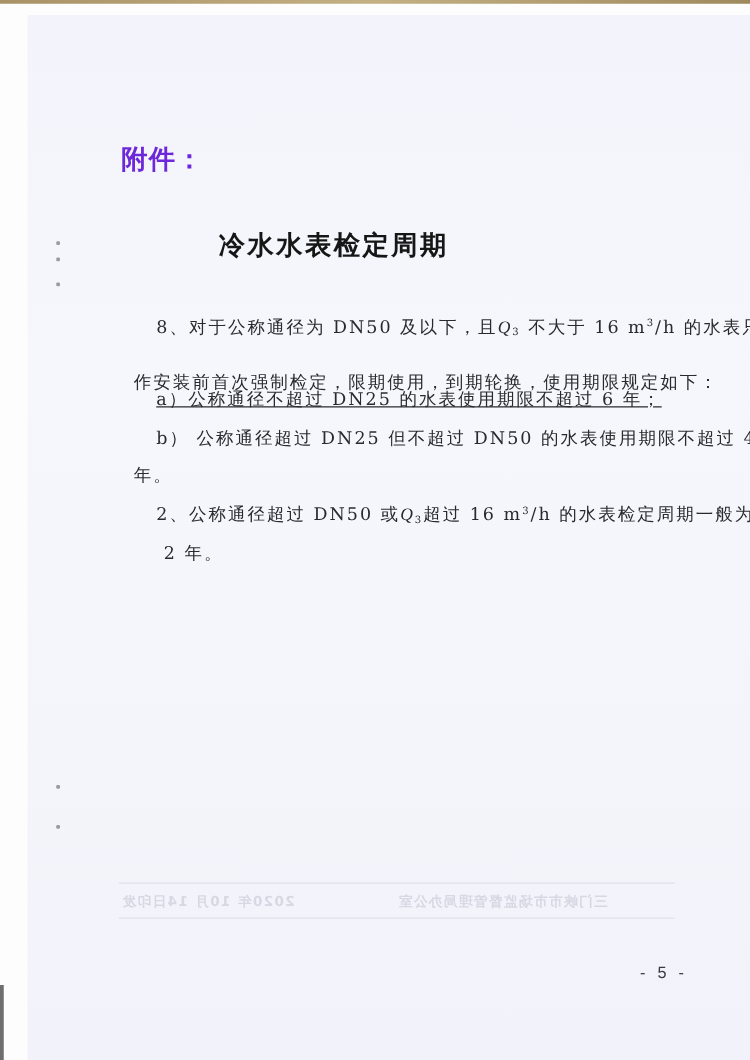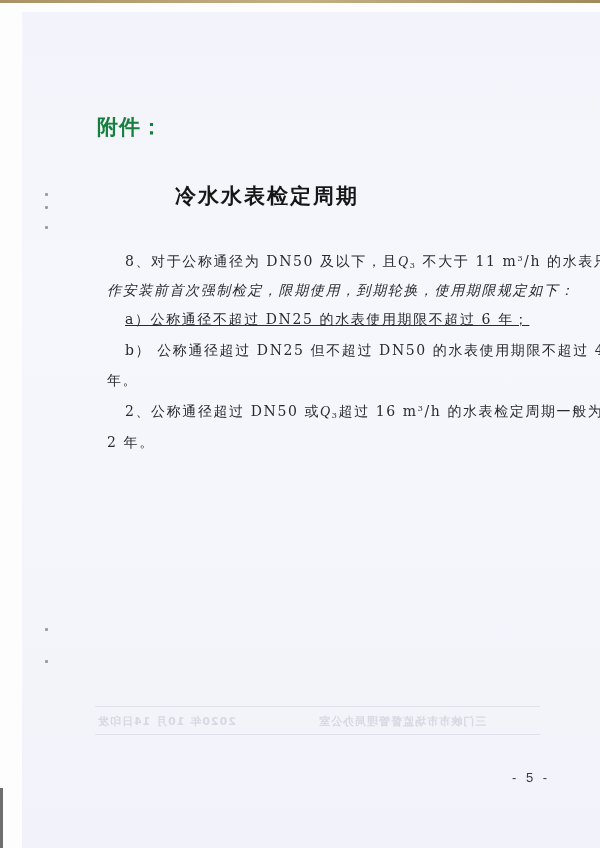--- a/index.html
+++ b/index.html
@@ -50,21 +50,21 @@
       background: #9a9aa2;
       border-radius: 1px;
     }
     .attachment-label {
       position: absolute;
       left: 97px; top: 113px;
       font-family: "DejaVu Sans", "Liberation Sans", sans-serif;
       font-weight: bold;
       font-size: 21px;
       letter-spacing: 1px;
-      color: #15803d;
+      color: #6d28d9;
     }
     .doc-title {
       position: absolute;
       left: 0; top: 182px;
       width: 520px;
       text-align: center;
       font-family: "DejaVu Serif", "Liberation Serif", serif;
       font-weight: bold;
       font-size: 21px;
       letter-spacing: 2px;
@@ -129,31 +129,31 @@
 <div class="binding-dot" style="left:45px;top:193px;"></div>
 <div class="binding-dot" style="left:45px;top:206px;"></div>
 <div class="binding-dot" style="left:45px;top:226px;"></div>
 <div class="binding-dot" style="left:45px;top:628px;"></div>
 <div class="binding-dot" style="left:45px;top:660px;"></div>
 
 <div class="attachment-label">附件：</div>
 
 <div class="doc-title">冷水水表检定周期</div>
 
-<div class="body-text indent" style="top:253px;"><span>8、对于公称通径为 DN50 及以下，且</span><span class="q-var">Q</span><span class="sub">3</span><span> 不大于 11 m</span><span class="sup">3</span><span>/h 的水表只</span></div>
+<div class="body-text indent" style="top:253px;"><span>8、对于公称通径为 DN50 及以下，且</span><span class="q-var">Q</span><span class="sub">3</span><span> 不大于 16 m</span><span class="sup">3</span><span>/h 的水表只</span></div>
 
-<div class="body-text" style="top:282px;left:107px;font-style:italic;">作安装前首次强制检定，限期使用，到期轮换，使用期限规定如下：</div>
+<div class="body-text" style="top:297px;left:107px;">作安装前首次强制检定，限期使用，到期轮换，使用期限规定如下：</div>
 
 <div class="body-text indent" style="top:311px;text-decoration:underline;">a）公称通径不超过 DN25 的水表使用期限不超过 6 年；</div>
 
 <div class="body-text indent" style="top:342px;">b） 公称通径超过 DN25 但不超过 DN50 的水表使用期限不超过 4</div>
 <div class="body-text" style="top:372px;">年。</div>
 
 <div class="body-text indent" style="top:403px;"><span>2、公称通径超过 DN50 或</span><span class="q-var">Q</span><span class="sub">3</span><span>超过 16 m</span><span class="sup">3</span><span>/h 的水表检定周期一般为</span></div>
 
-<div class="body-text" style="top:434px;">2 年。</div>
+<div class="body-text" style="top:434px;margin-left:24px;">2 年。</div>
 
 <div class="bleed-line" style="top:706px;"></div>
 <div class="bleed" style="left:97px;">2020年 10月 14日印发</div>
 <div class="bleed" style="left:318px;">三门峡市市场监督管理局办公室</div>
 <div class="bleed-line" style="top:734px;"></div>
 
 <div class="page-number">- 5 -</div>
 
 </body></html>

